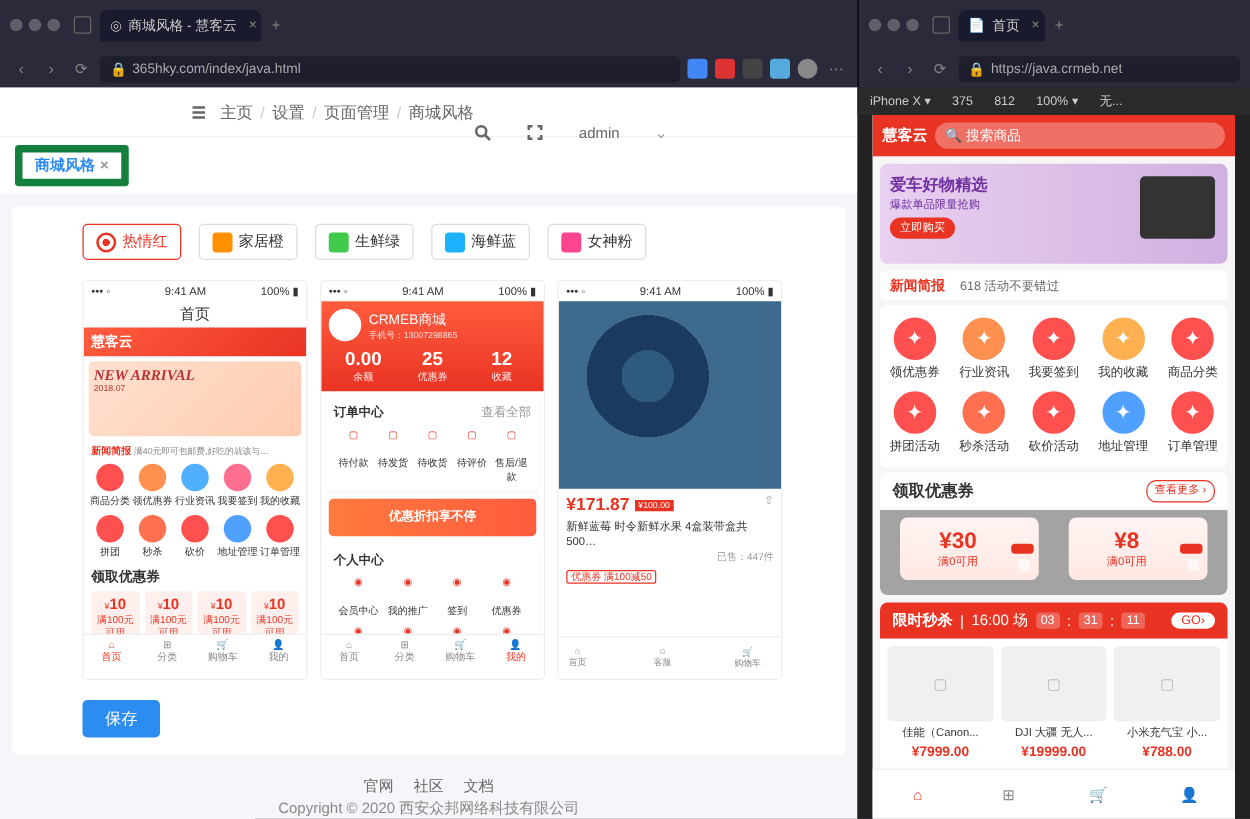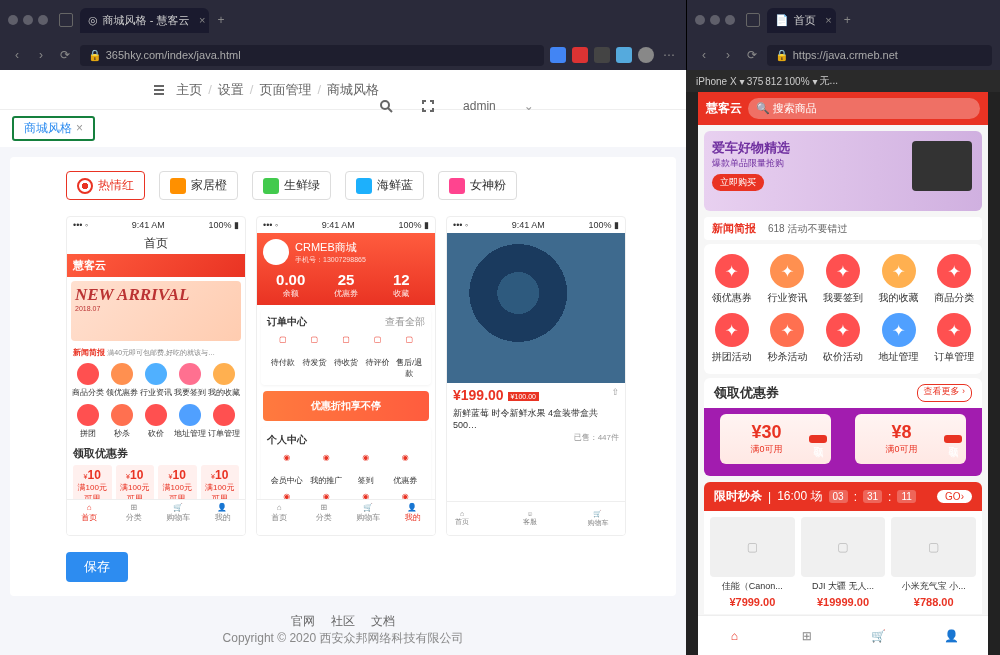--- a/index.html
+++ b/index.html
@@ -25,40 +25,40 @@
 
 
 .page-l { position:absolute; left:0; top:70px; width:686px; height:585px; background:#f5f6fa; overflow:hidden; }
 .page-hdr { height:40px; background:#fff; display:flex; align-items:center; padding:0 12px; justify-content:center; border-bottom:1px solid #eee; }
 .crumb { display:flex; align-items:center; gap:6px; color:#666; font-size:13px; }
 .crumb svg { margin-right:4px; }
 .sep { color:#ccc; }
 .hdr-r { display:flex; align-items:center; gap:28px; color:#666;margin-top:32px; }
 
 .subtab-bar { background:#fff; padding:6px 12px; }
-.subtab { display:inline-block; border:2px solid #15803d; color:#2d8cf0; padding:2px 10px; border-radius:3px; font-size:12px; }
+.subtab { display:inline-block; border:6px solid #15803d; color:#2d8cf0; padding:2px 10px; border-radius:3px; font-size:12px;font-weight:bold; }
 .subtab .x { margin-left:4px; color:#999; }
 
 .content { padding:14px 24px 14px 56px; background:#fff; margin:10px; border-radius:4px; }
 
 .styles { display:flex; gap:14px; margin-bottom:16px; }
 .style { border:1px solid #ddd; border-radius:4px; padding:5px 10px; display:flex; align-items:center; gap:5px; cursor:pointer; font-size:12px; }
 .style.sel { border-color:#e93323; color:#e93323; }
 .style.sel::before { content:""; width:12px; height:12px; border:2px solid #e93323; border-radius:50%; background:radial-gradient(circle,#e93323 3px,transparent 3px); display:inline-block; }
 .sw { width:16px; height:16px; border-radius:3px; }
 
 .previews { display:flex; gap:10px; }
 .phone { width:180px; background:#fff; border:1px solid #eee; border-radius:4px; overflow:hidden; height:320px; position:relative; font-size:10px; }
 .sbar { display:flex; justify-content:space-between; padding:3px 6px; font-size:9px; }
 .ptitle { text-align:center; font-size:12px; font-weight:500; padding:2px; }
 
 
 .p-hdr { background:linear-gradient(135deg,#ff5c3e,#e93323); color:#fff; padding:4px 6px; font-weight:bold; font-size:11px; }
 .hero { height:60px; background:linear-gradient(135deg,#ffe0d0,#ffccb0); margin:4px; border-radius:4px; padding:4px; position:relative; }
-.hero .big { font-weight:bold; color:#b33; font-size:17px; font-family:Georgia; font-style:italic; }
+.hero .big { font-weight:bold; color:#b33; font-size:12px; font-family:Georgia; font-style:italic; }
 .news-row { display:flex; align-items:center; padding:2px 6px; font-size:8px; }
 .news-row b { color:#e93323; }
 .icon-grid { display:flex; flex-wrap:wrap; padding:0 4px; }
 .ic { width:20%; text-align:center; padding:3px 0; font-size:8px; }
 .ic .c { width:22px; height:22px; border-radius:50%; margin:0 auto 2px; display:flex; align-items:center; justify-content:center; }
 .coupon-sec { padding:4px 6px; }
 .coupon-sec h4 { font-size:11px; }
 .coupon-row { display:flex; gap:4px; margin-top:4px; }
 .coup { flex:1; background:#fff0ee; border-radius:3px; padding:3px; text-align:center; color:#e93323; font-size:8px; }
 .coup .n { font-weight:bold; font-size:12px; }
@@ -87,41 +87,41 @@
 .btm .bi { flex:0 0 30px; text-align:center; font-size:7px; color:#888; }
 .btm .btn { flex:1; color:#fff; text-align:center; line-height:24px; font-size:10px; margin:0 2px; border-radius:12px; }
 
 .save { background:#2d8cf0; color:#fff; border:none; padding:6px 18px; border-radius:4px; margin-top:16px; font-size:13px; }
 
 .footer { text-align:center; padding:7px; color:#888; font-size:12px; }
 .footer .links a { margin:0 8px; color:#666; text-decoration:none; }
 
 
 .page-r { position:absolute; left:686px; top:70px; width:314px; height:585px; background:#222; }
-.devbar { height:22px; background:#2a2a2a; display:flex; align-items:center; gap:2px; padding:0 10px; color:#ccc; font-size:10px; }
+.devbar { height:22px; background:#2a2a2a; display:flex; align-items:center; gap:17px; padding:0 10px; color:#ccc; font-size:10px; }
 .devbar span { display:flex; align-items:center; gap:3px; }
 .mob { margin:0 auto; width:290px; background:#f6f6f6; height:563px; overflow:hidden; position:relative; }
 .mhdr { background:#e93323; padding:6px 8px; display:flex; align-items:center; gap:6px; }
 .logo { color:#fff; font-weight:bold; font-size:12px; }
 .srch { flex:1; background:rgba(255,255,255,.3); border-radius:12px; padding:3px 8px; color:#fff; font-size:11px; }
 .banner { height:80px; background:linear-gradient(90deg,#e8d0f0,#d0b0e0); margin:6px; border-radius:6px; padding:8px; position:relative; }
 .banner h3 { color:#7030a0; font-size:13px; }
 .banner p { color:#7030a0; font-size:9px; }
 .banner .b { background:#e93323; color:#fff; display:inline-block; padding:2px 8px; border-radius:10px; font-size:9px; margin-top:4px; }
 .banner .pimg { position:absolute; right:10px; top:10px; width:60px; height:50px; background:#333; border-radius:4px; }
 .mnews { display:flex; align-items:center; padding:4px 8px; background:#fff; margin:4px 6px; border-radius:4px; }
 .mnews b { color:#e93323; font-size:11px; }
 .mnews span { font-size:10px; margin-left:12px; color:#666; }
 .micons { display:flex; flex-wrap:wrap; background:#fff; margin:4px 6px; border-radius:6px; padding:6px 0; }
 .mic { width:20%; text-align:center; font-size:10px; padding:4px 0; }
 .mic .c { width:34px; height:34px; border-radius:50%; margin:0 auto 3px; display:flex; align-items:center; justify-content:center; color:#fff; font-size:16px; }
 .mcoup-hd { display:flex; justify-content:space-between; padding:6px 10px; background:#fff; margin:4px 6px 0; border-radius:6px 6px 0 0; }
 .mcoup-hd h4 { font-size:13px; }
 .mcoup-hd .b { border:1px solid #e93323; color:#e93323; padding:0 6px; border-radius:8px; font-size:9px; }
-.mcoups { display:flex; gap:24px; padding:6px 16px 12px; background:#a21caf; margin:0 6px; border-radius:0 0 6px 6px; }
+.mcoups { display:flex; gap:24px; padding:6px 16px 12px; background:#a3a3a3; margin:0 6px; border-radius:0 0 6px 6px; }
 .mcoup { flex:1; background:linear-gradient(#fff4f2,#ffe8e4); border-radius:6px; padding:8px 4px; display:flex; align-items:center; position:relative; }
 .mcoup .p { flex:1; text-align:center; color:#e93323; }
 .mcoup .p .n { font-size:18px; font-weight:bold; }
 .mcoup .p .d { font-size:9px; }
 .mcoup .get { writing-mode:vertical-rl; background:#e93323; color:#fff; border-radius:3px; font-size:10px; padding:4px 2px; }
 .flash-hd { background:#e93323; color:#fff; padding:6px 10px; margin:6px 6px 0; border-radius:6px 6px 0 0; display:flex; align-items:center; gap:6px; font-size:12px; }
 .flash-hd .tm { background:rgba(255,255,255,.25); padding:1px 4px; border-radius:3px; font-size:10px; }
 .flash-hd .go { margin-left:auto; background:#fff; color:#e93323; padding:1px 8px; border-radius:10px; font-size:10px; }
 .products { display:flex; gap:6px; padding:6px; background:#fff; margin:0 6px; }
 .prod { flex:1; text-align:center; }
@@ -355,23 +355,24 @@
           </div>
       </div>
 
       <div class="phone">
         <div class="sbar">
             <span>••• ◦</span>
             <span>9:41 AM</span>
             <span>100% ▮</span>
           </div>
         <div class="detimg"></div>
-        <div class="price"><span>¥199.00</span><span class="tag">¥100.00</span><span style="float:right;color:#999;font-size:9px;font-weight:normal">⇧</span></div>
+        <div class="price"><span>¥171.87</span><span class="tag">¥100.00</span><span style="float:right;color:#999;font-size:9px;font-weight:normal">⇧</span></div>
         <div class="dtitle">新鲜蓝莓 时令新鲜水果 4盒装带盒共500…</div>
         <div style="padding:2px 6px;font-size:8px;color:#999;text-align:right">已售：447件</div>
+        <div style="padding:3px 6px;font-size:8px;color:#e93323"><span style="border:1px solid #e93323;padding:0 3px;border-radius:2px">优惠券 满100减50</span></div>
         <div class="btm">
           <div class="bi">⌂<br><span>首页</span></div>
           <div class="bi">☺<br><span>客服</span></div>
           <div class="bi">🛒<br><span>购物车</span></div>
           <div class="btn" style="background:#ff9000">加入购物车</div>
           <div class="btn" style="background:#e93323">立即购买</div>
         </div>
       </div>
     </div>
     <button class="save">保存</button>

